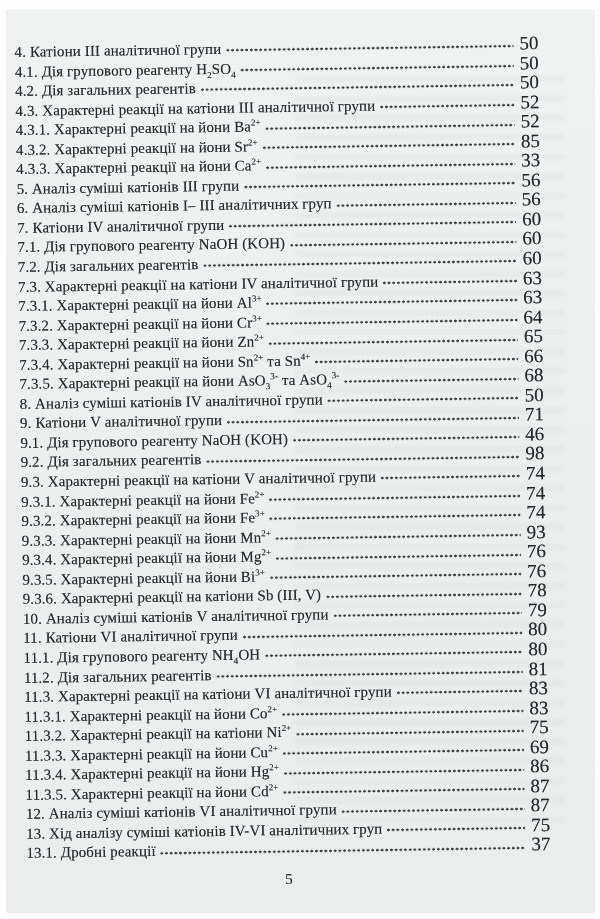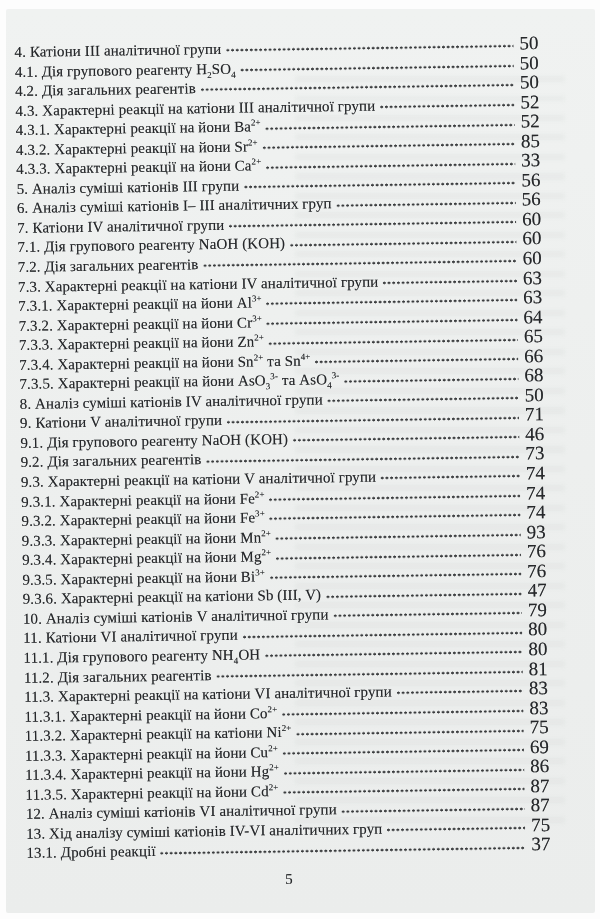--- a/index.html
+++ b/index.html
@@ -179,21 +179,21 @@
           <span class="pagenum">71</span>
         </div>
         <div class="row">
           <span class="title">9.1. Дія групового реагенту NaOH (KOH)</span>
           <span class="dots"></span>
           <span class="pagenum">46</span>
         </div>
         <div class="row">
           <span class="title">9.2. Дія загальних реагентів</span>
           <span class="dots"></span>
-          <span class="pagenum">73</span>
+          <span class="pagenum">98</span>
         </div>
         <div class="row">
           <span class="title">9.3. Характерні реакції на катіони V аналітичної групи</span>
           <span class="dots"></span>
           <span class="pagenum">74</span>
         </div>
         <div class="row">
           <span class="title">9.3.1. Характерні реакції на йони Fe<sup>2+</sup></span>
           <span class="dots"></span>
           <span class="pagenum">74</span>
@@ -214,21 +214,21 @@
           <span class="pagenum">76</span>
         </div>
         <div class="row">
           <span class="title">9.3.5. Характерні реакції на йони Bi<sup>3+</sup></span>
           <span class="dots"></span>
           <span class="pagenum">76</span>
         </div>
         <div class="row">
           <span class="title">9.3.6. Характерні реакції на катіони Sb (III, V)</span>
           <span class="dots"></span>
-          <span class="pagenum">47</span>
+          <span class="pagenum">78</span>
         </div>
         <div class="row">
           <span class="title">10. Аналіз суміші катіонів V аналітичної групи</span>
           <span class="dots"></span>
           <span class="pagenum">79</span>
         </div>
         <div class="row">
           <span class="title">11. Катіони VI аналітичної групи</span>
           <span class="dots"></span>
           <span class="pagenum">80</span>

